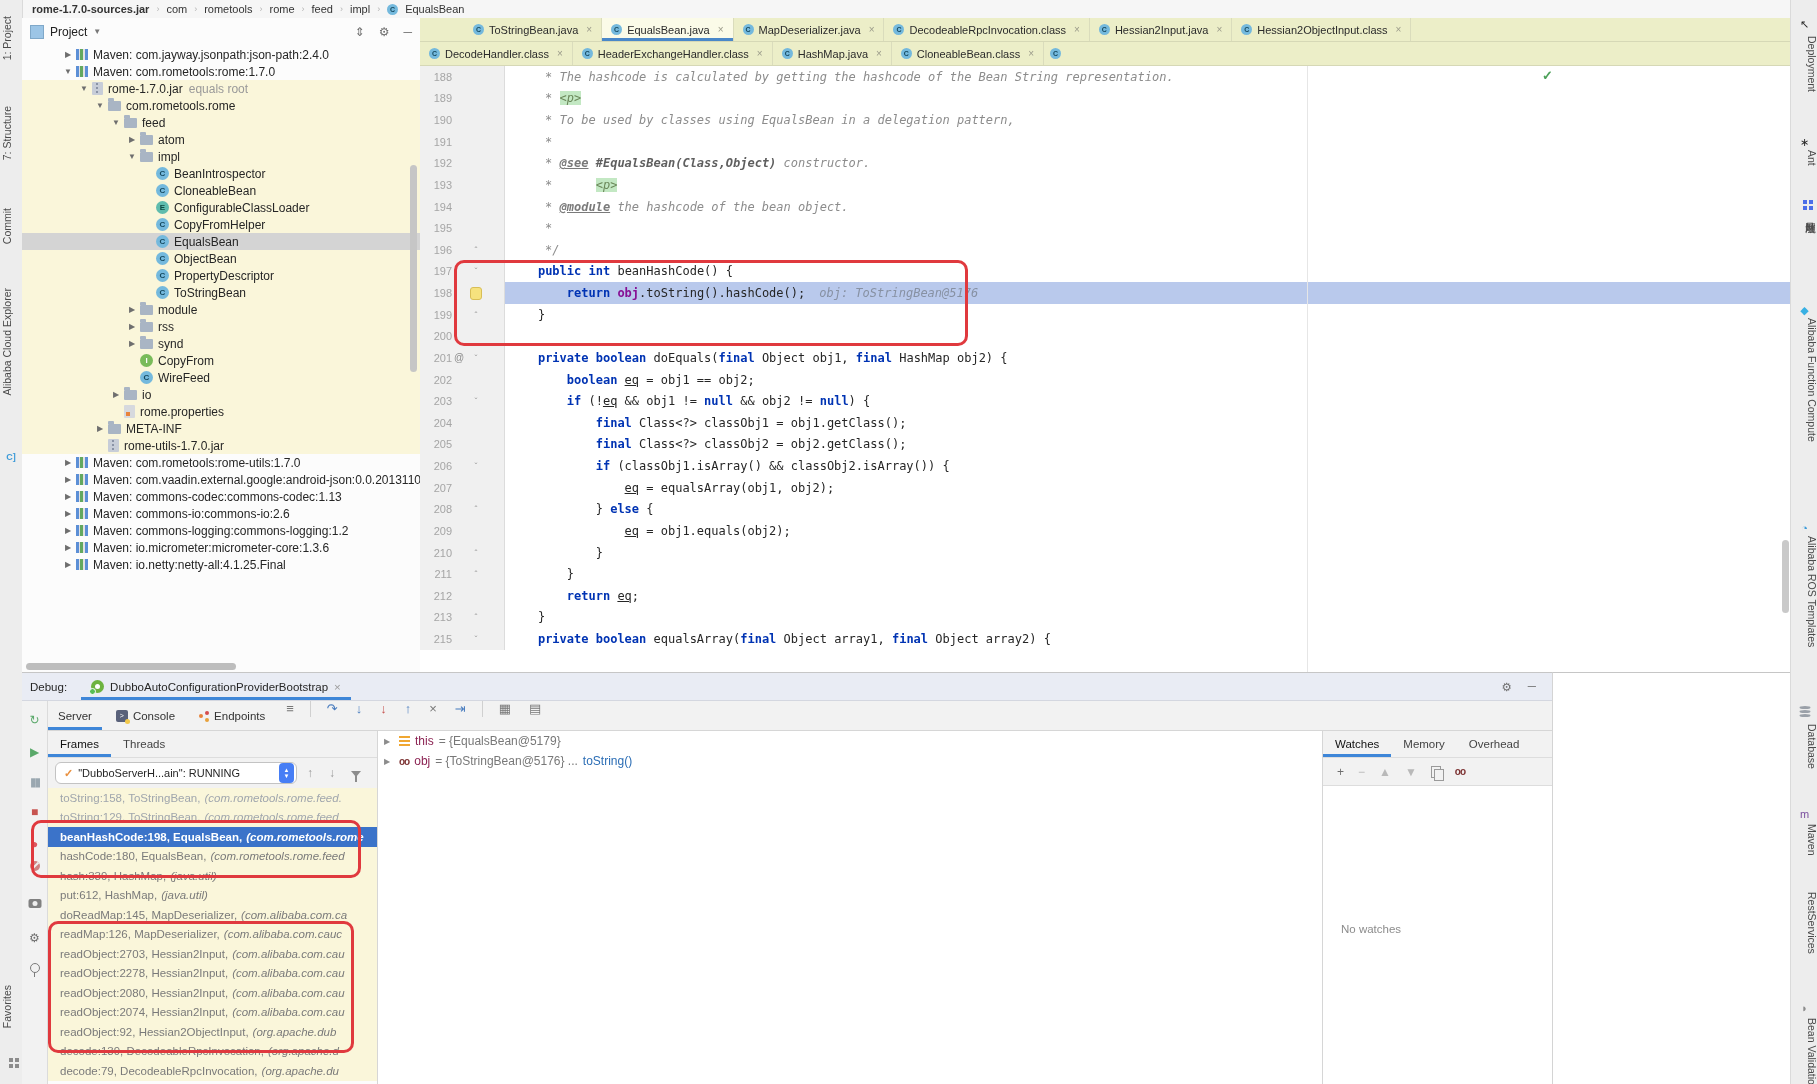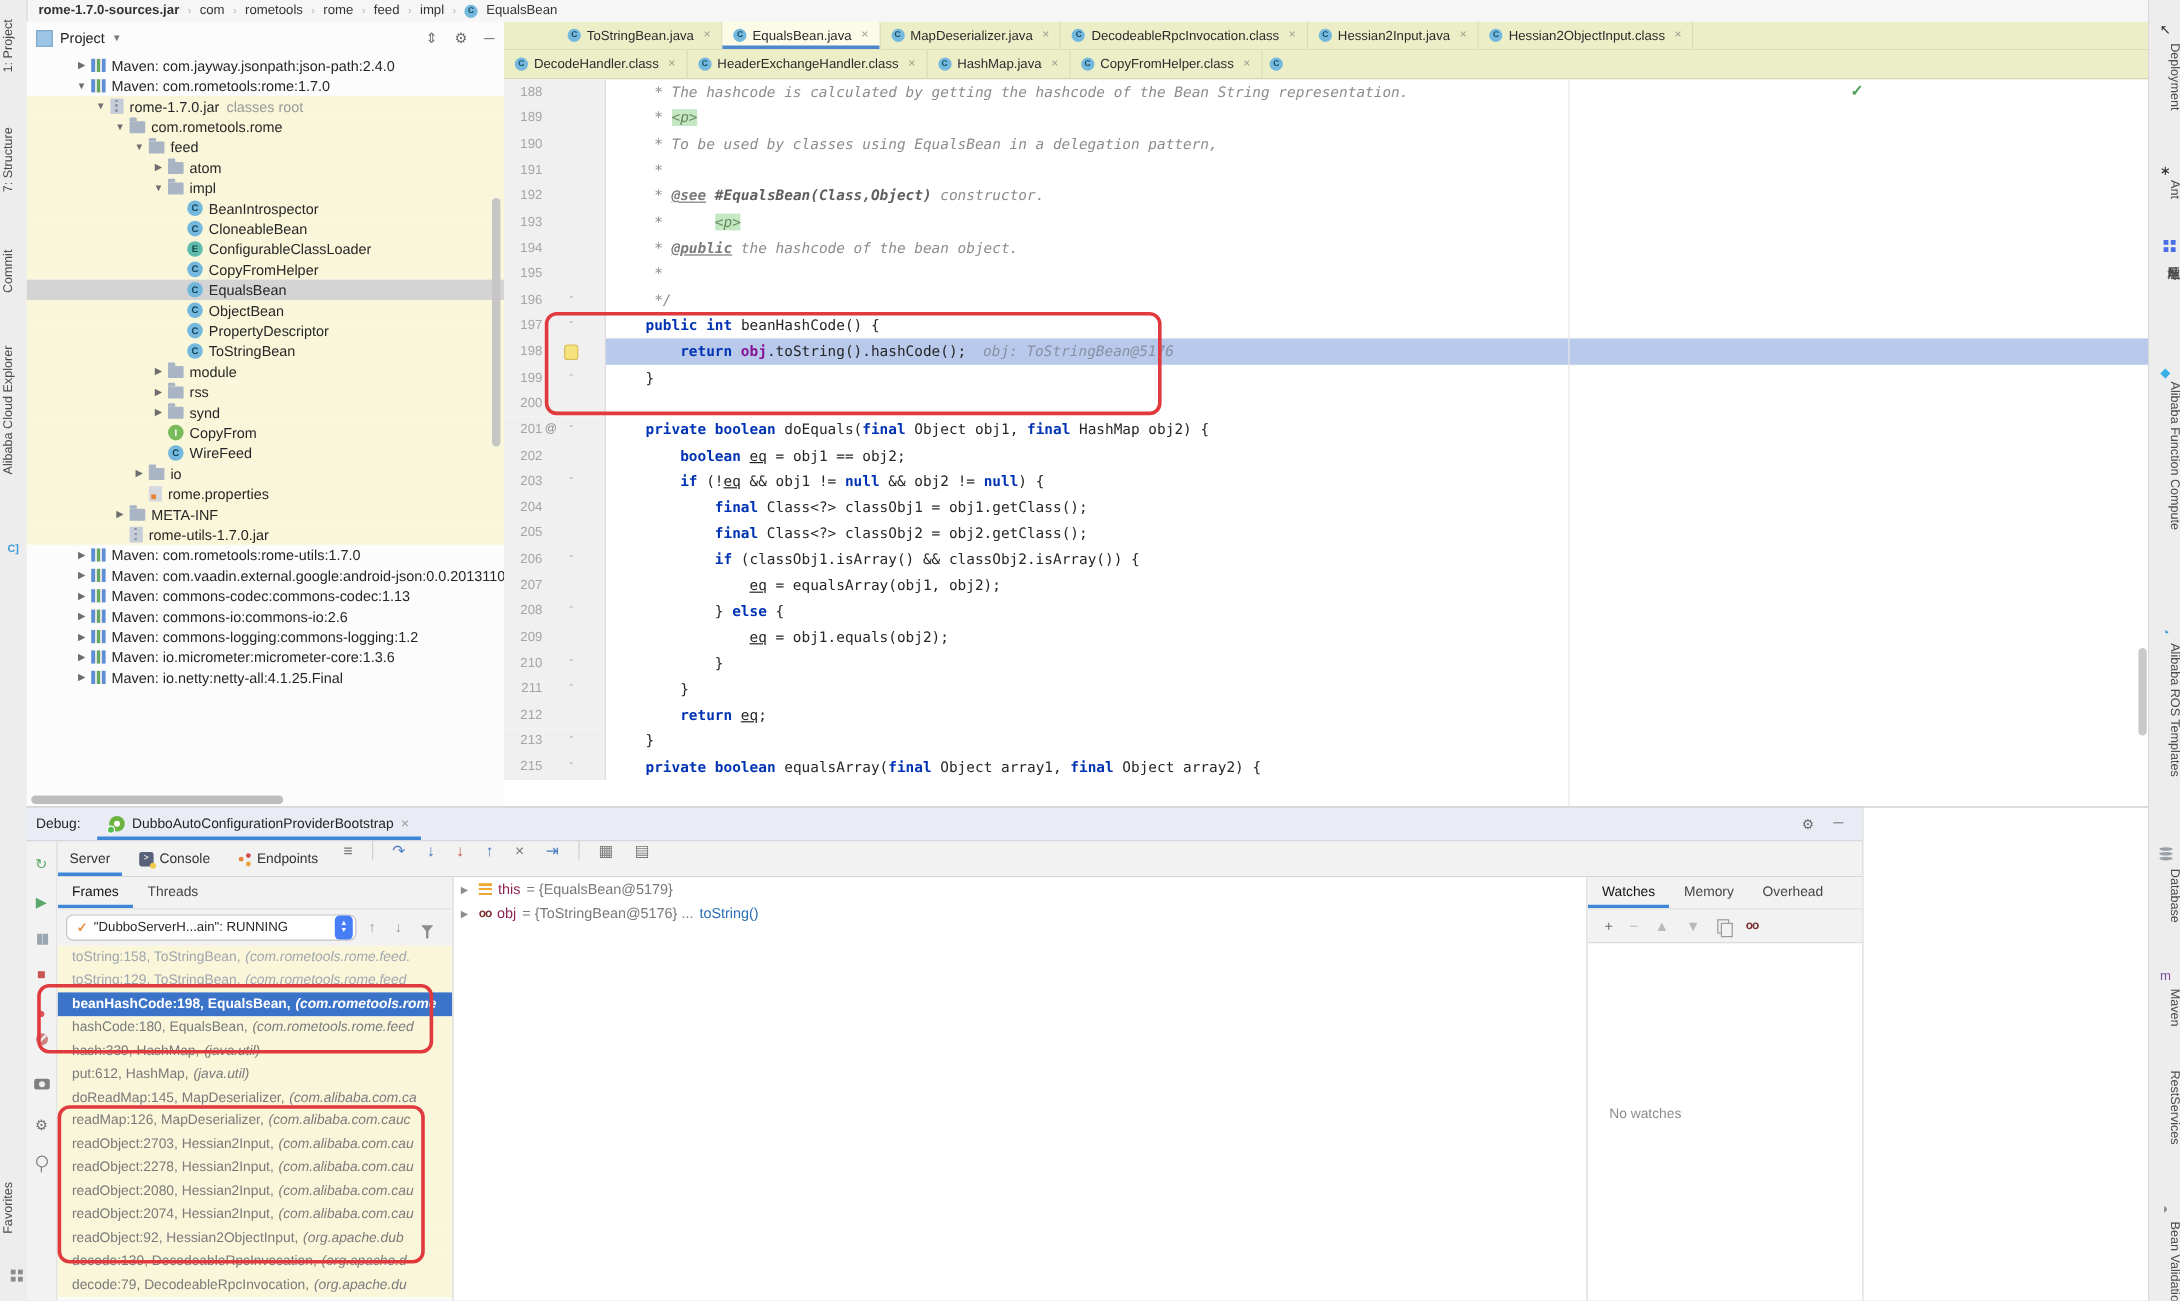--- a/index.html
+++ b/index.html
@@ -234,21 +234,21 @@
         </div>
         <div class="trow" style="padding-left: 38px;">
           <span class="tarrow">▼</span>
           <span class="ic-maven"></span>
           <span class="tlabel">Maven: com.rometools:rome:1.7.0</span>
         </div>
         <div class="trow y" style="padding-left: 54px;">
           <span class="tarrow">▼</span>
           <span class="ic-jar"></span>
           <span class="tlabel">rome-1.7.0.jar</span>
-          <span class="tsuffix">classes root</span>
+          <span class="tsuffix">equals root</span>
         </div>
         <div class="trow y" style="padding-left: 70px;">
           <span class="tarrow">▼</span>
           <span class="ic-folder"></span>
           <span class="tlabel">com.rometools.rome</span>
         </div>
         <div class="trow y" style="padding-left: 86px;">
           <span class="tarrow">▼</span>
           <span class="ic-folder"></span>
           <span class="tlabel">feed</span>
@@ -433,21 +433,21 @@
           <span>HeaderExchangeHandler.class</span>
           <span class="x">×</span>
         </span>
         <span class="tab">
           <span class="cicon sm">C</span>
           <span>HashMap.java</span>
           <span class="x">×</span>
         </span>
         <span class="tab">
           <span class="cicon sm">C</span>
-          <span>CopyFromHelper.class</span>
+          <span>CloneableBean.class</span>
           <span class="x">×</span>
         </span>
         <span class="tab partial">
           <span class="cicon sm">C</span>
         </span>
       </div>
     <div id="code">
         <div class="cl">
           <div class="gut">
             <span class="num">188</span>
@@ -495,21 +495,21 @@
             <span class="fold"></span>
           </div>
           <div class="body"><span class="s-c">     *      </span><span class="s-tag">&lt;p&gt;</span></div>
         </div>
         <div class="cl">
           <div class="gut">
             <span class="num">194</span>
             <span class="atg"></span>
             <span class="fold"></span>
           </div>
-          <div class="body"><span class="s-c">     * </span><span class="s-doc">@public</span><span class="s-c"> the hashcode of the bean object.</span></div>
+          <div class="body"><span class="s-c">     * </span><span class="s-doc">@module</span><span class="s-c"> the hashcode of the bean object.</span></div>
         </div>
         <div class="cl">
           <div class="gut">
             <span class="num">195</span>
             <span class="atg"></span>
             <span class="fold"></span>
           </div>
           <div class="body"><span class="s-c">     *</span></div>
         </div>
         <div class="cl">

